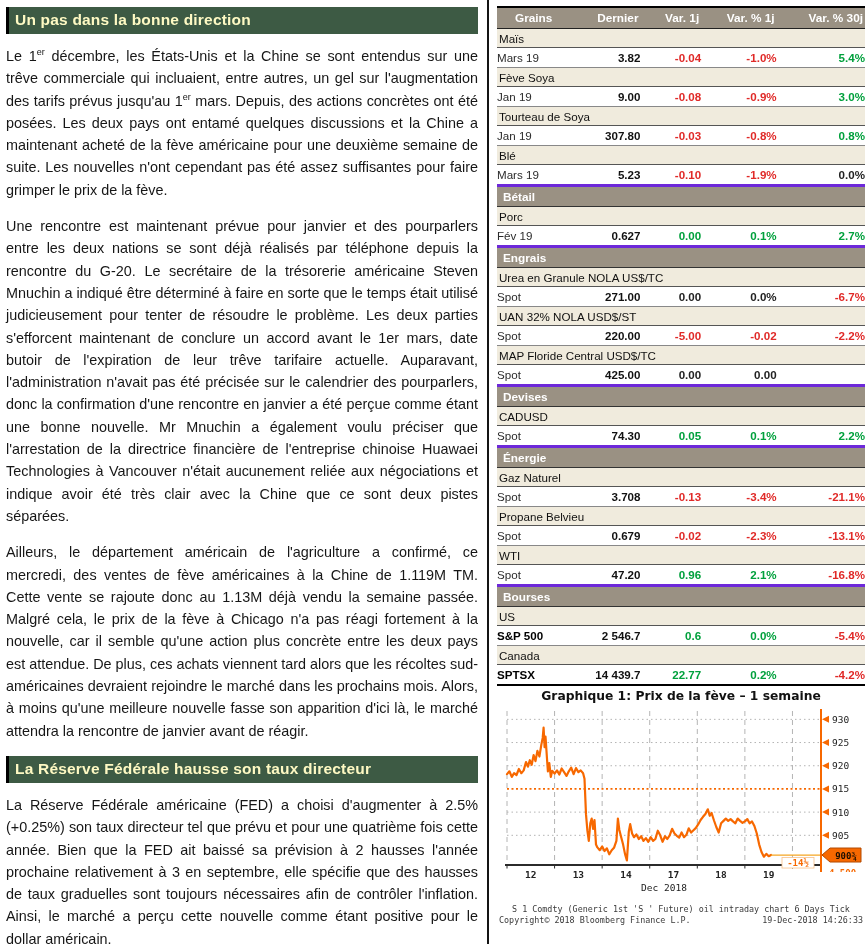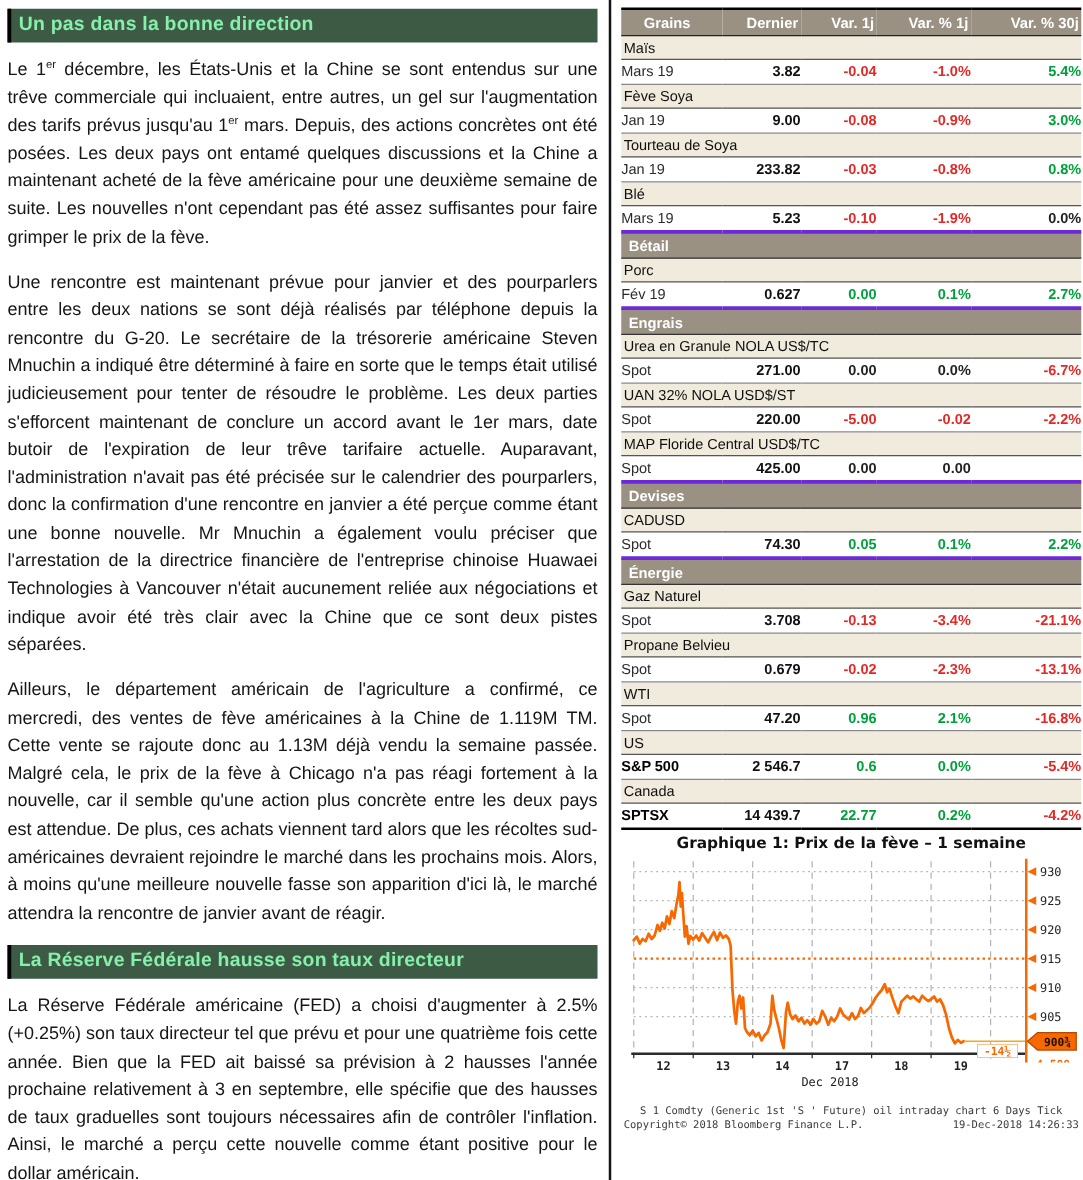--- a/index.html
+++ b/index.html
@@ -1,21 +1,21 @@
 <!DOCTYPE html>
 <html><head>
 <meta charset="utf-8">
 <style>
   html,body{margin:0;padding:0;}
   body{width:866px;height:944px;position:relative;background:#ffffff;
        font-family:"Liberation Sans", sans-serif;color:#141414;overflow:hidden;}
 
   
   .left-col{position:absolute;left:6px;top:7px;width:472px;}
-  .green-bar{background:#3d5a44;color:#86efac;font-weight:bold;font-size:15.5px;
+  .green-bar{background:#3d5a44;color:#fef9c3;font-weight:bold;font-size:15.5px;
              padding:4px 4px 5px 6px;border-left:3px solid #000;margin:0 0 11px 0;
              letter-spacing:.2px;}
   .green-bar + .para{margin-top:0;}
   .para{font-size:14.4px;line-height:22.3px;text-align:justify;margin:0 0 14px 0;color:#161616;}
   .para sup{font-size:9px;line-height:0;}
 
   
   .divider{position:absolute;left:487px;top:0;width:2px;height:944px;background:#141414;}
 
   
@@ -94,21 +94,21 @@
           <td class="num">9.00</td>
           <td class="num neg">-0.08</td>
           <td class="num neg">-0.9%</td>
           <td class="num pos">3.0%</td>
         </tr>
         <tr class="name-row">
           <td colspan="5">Tourteau de Soya</td>
         </tr>
         <tr class="data-row">
           <td class="lbl">Jan 19</td>
-          <td class="num">233.82</td>
+          <td class="num">307.80</td>
           <td class="num neg">-0.03</td>
           <td class="num neg">-0.8%</td>
           <td class="num pos">0.8%</td>
         </tr>
         <tr class="name-row">
           <td colspan="5">Blé</td>
         </tr>
         <tr class="data-row">
           <td class="lbl">Mars 19</td>
           <td class="num">5.23</td>
@@ -200,20 +200,23 @@
         </tr>
         <tr class="name-row">
           <td colspan="5">WTI</td>
         </tr>
         <tr class="data-row">
           <td class="lbl">Spot</td>
           <td class="num">47.20</td>
           <td class="num pos">0.96</td>
           <td class="num pos">2.1%</td>
           <td class="num neg">-16.8%</td>
+        </tr>
+        <tr class="sec-row">
+          <td colspan="5">Bourses</td>
         </tr>
         <tr class="name-row">
           <td colspan="5">US</td>
         </tr>
         <tr class="data-row">
           <td class="lbl b">S&amp;P 500</td>
           <td class="num">2 546.7</td>
           <td class="num pos">0.6</td>
           <td class="num pos">0.0%</td>
           <td class="num neg">-5.4%</td>

